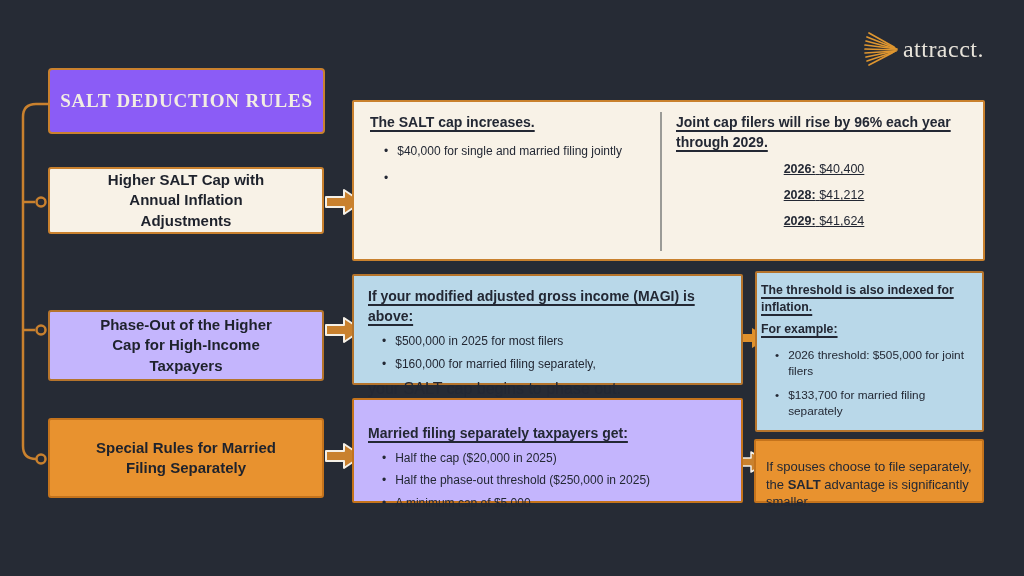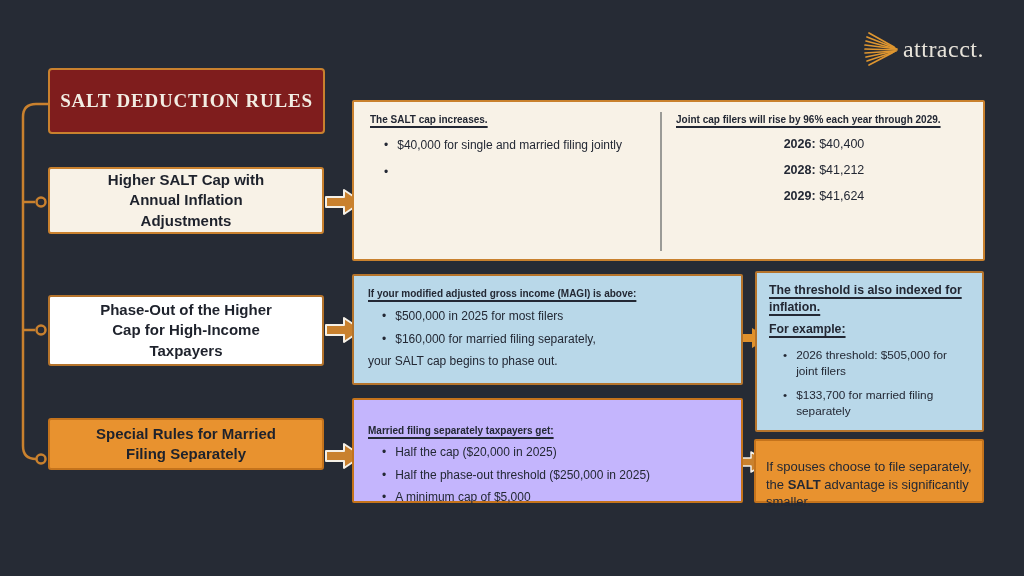--- a/index.html
+++ b/index.html
@@ -13,76 +13,76 @@
   }
   .abs { position: absolute; }
 
   
   .logo { top: 30px; right: 40px; display: flex; align-items: center; }
   .logo-text { font-family: "Liberation Serif", serif; font-size: 24px; color: #E7E3DA; letter-spacing: 0.5px; }
 
   
   .title-box {
     left: 48px; top: 68px; width: 277px; height: 66px;
-    background: #7f1d1d; border: 2px solid #C9812E; border-radius: 4px;
+    background: #8b5cf6; border: 2px solid #C9812E; border-radius: 4px;
     display: flex; flex-direction: row; align-items: center; justify-content: center;
     color: #F2EDE3; font-family: "Liberation Serif", serif; font-weight: bold;
     font-size: 19px; letter-spacing: 0.8px; line-height: 1.35; text-align: center;
   }
 
   
   .cat {
     left: 48px; width: 276px;
     border: 2px solid #C9812E; border-radius: 3px;
     display: flex; align-items: center; justify-content: center; text-align: center;
     font-weight: bold; font-size: 15px; line-height: 1.35; color: #1E222C;
     padding: 4px 36px;
   }
   .cat-1 { top: 167px; height: 67px; background: #F8F2E7; }
-  .cat-2 { top: 295px; height: 71px; background: #ffffff; border-color: #B5742C; }
-  .cat-3 { top: 418px; height: 52px; background: #E8922F; border-color: #C4731C; }
+  .cat-2 { top: 310px; height: 71px; background: #c4b5fd; border-color: #B5742C; }
+  .cat-3 { top: 418px; height: 80px; background: #E8922F; border-color: #C4731C; }
 
   
   .panel1 {
     left: 352px; top: 100px; width: 633px; height: 161px;
     background: #F8F2E7; border: 2px solid #C9812E; border-radius: 2px;
   }
   .panel1-divider {
     position: absolute; left: 306px; top: 10px; width: 2px; height: 139px;
     background: #9B9B97;
   }
   .p1-left { position: absolute; left: 16px; top: 11px; width: 280px; }
   .p1-right { position: absolute; left: 322px; top: 11px; width: 296px; text-align: left; }
 
   .box-heading {
-    font-weight: bold; font-size: 10px; line-height: 1.4;
+    font-weight: bold; font-size: 14px; line-height: 1.4;
     text-decoration: underline; text-underline-offset: 3px; text-decoration-thickness: 1.5px;
   }
   .bullets { margin-top: 10px; }
   .bullet-row { display: flex; gap: 9px; font-size: 12px; line-height: 1.35; margin-bottom: 11px; }
   .bullet-dot { flex: 0 0 auto; padding-left: 14px; }
 
   .year-list { margin-top: 10px; text-align: center; }
-  .year-line { font-size: 12.5px; margin-bottom: 12px; }
+  .year-line { font-size: 12.5px; margin-bottom: 12px; text-decoration: underline; }
   .year-line b { font-weight: bold; }
 
   
   .box2main {
     left: 352px; top: 274px; width: 391px; height: 111px;
     background: #B9D8E9; border: 2px solid #B5742C; border-radius: 2px;
     padding: 11px 14px;
   }
   .box2main .bullets { margin-top: 7px; }
   .box2main .bullet-row { margin-bottom: 7px; }
-  .box2main .footer-text { font-size: 12px; margin-top: 2px; }
+  .box2main .footer-text { font-size: 16px; margin-top: 2px; }
 
   .box2side {
     left: 755px; top: 271px; width: 229px; height: 161px;
     background: #B9D8E9; border: 2px solid #B5742C; border-radius: 2px;
-    padding: 9px 12px;
+    padding: 9px 4px;
   }
   .box2side .box-heading { font-size: 12.3px; }
   .box2side .heading2 { margin-top: 5px; }
   .box2side .bullets { margin-top: 9px; }
   .box2side .bullet-row { margin-bottom: 9px; font-size: 11.8px; }
 
   
   .box3main {
     left: 352px; top: 398px; width: 391px; height: 105px;
     background: #c4b5fd; border: 2px solid #C4731C; border-radius: 2px;

